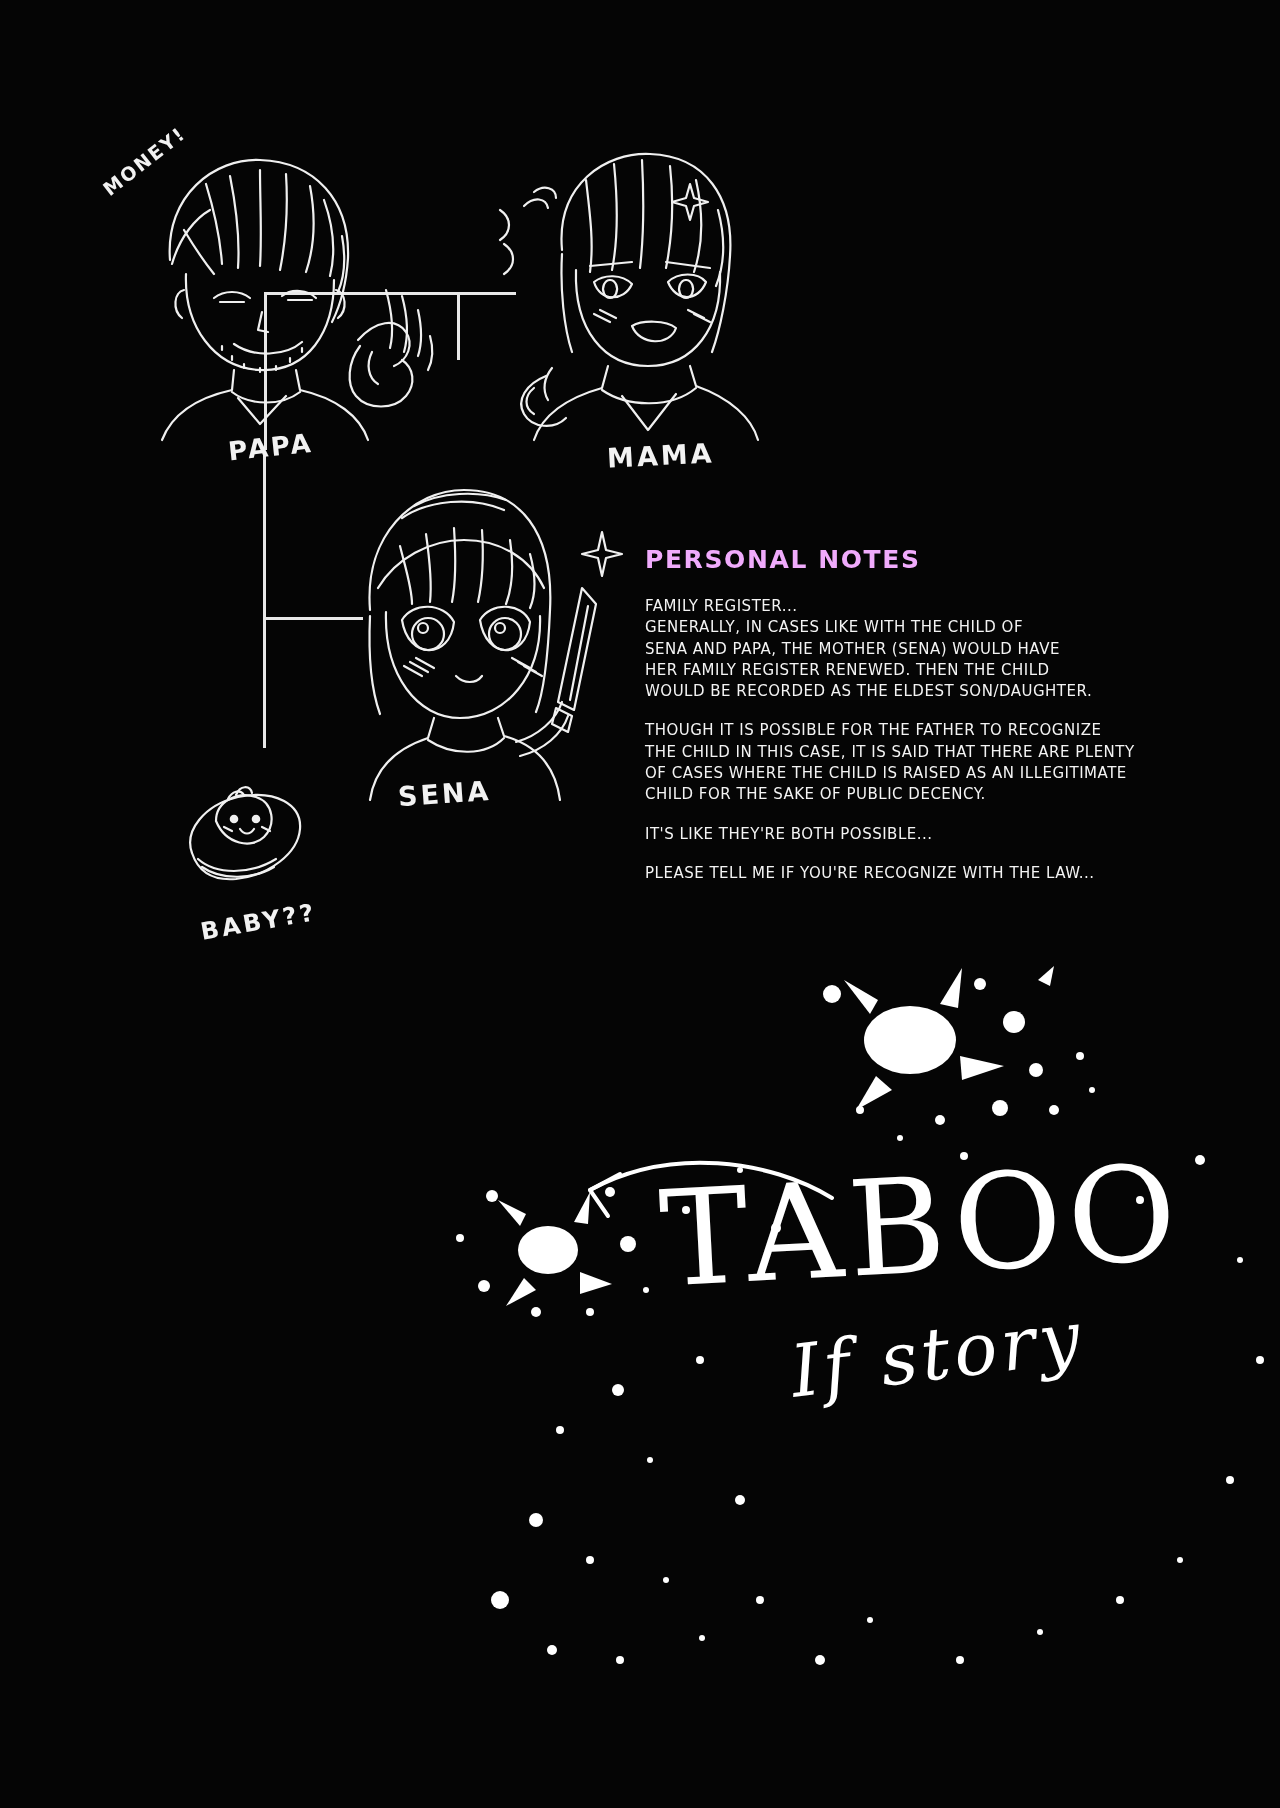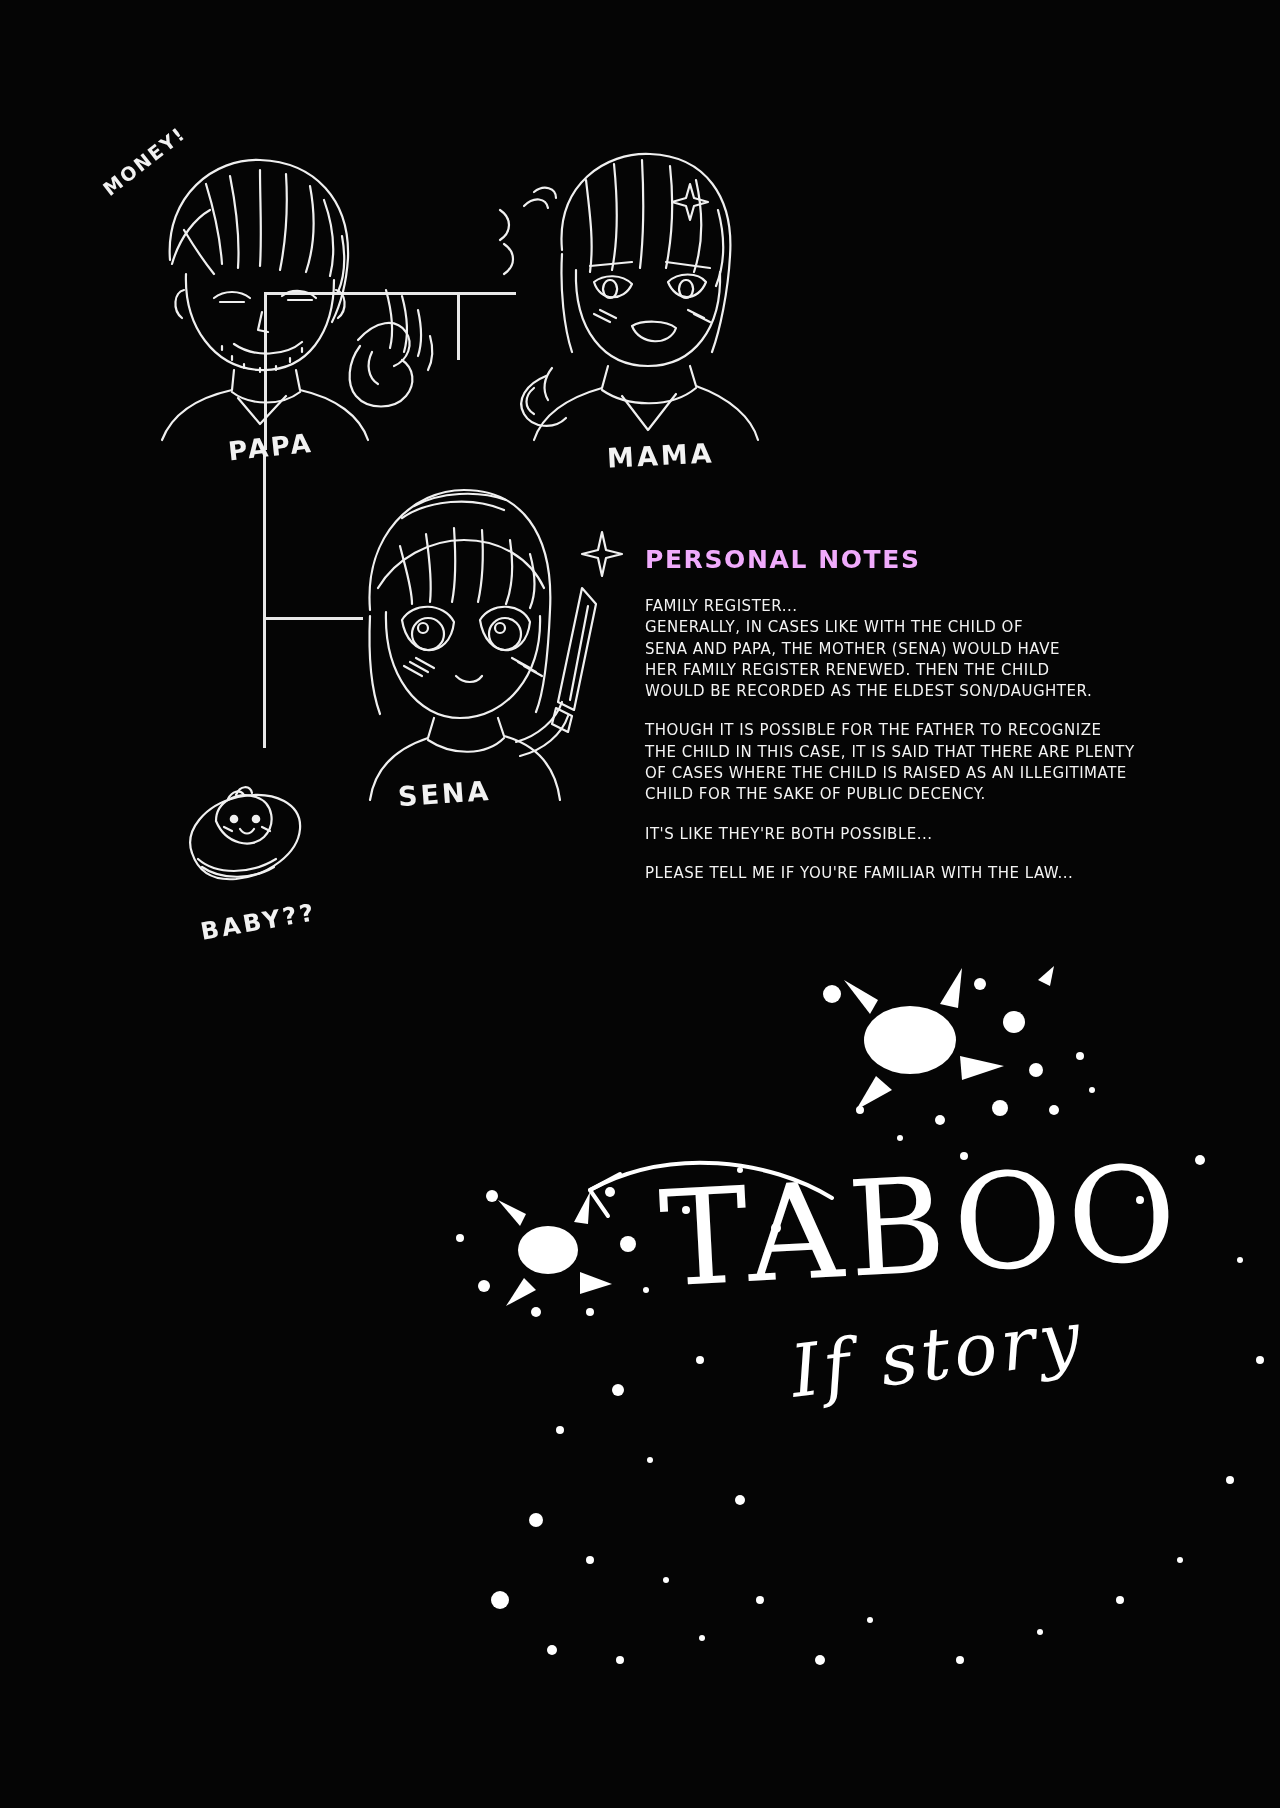--- a/index.html
+++ b/index.html
@@ -313,21 +313,21 @@
     <p class="note-para">FAMILY REGISTER...
 GENERALLY, IN CASES LIKE WITH THE CHILD OF
 SENA AND PAPA, THE MOTHER (SENA) WOULD HAVE
 HER FAMILY REGISTER RENEWED. THEN THE CHILD
 WOULD BE RECORDED AS THE ELDEST SON/DAUGHTER.</p>
     <p class="note-para">THOUGH IT IS POSSIBLE FOR THE FATHER TO RECOGNIZE
 THE CHILD IN THIS CASE, IT IS SAID THAT THERE ARE PLENTY
 OF CASES WHERE THE CHILD IS RAISED AS AN ILLEGITIMATE
 CHILD FOR THE SAKE OF PUBLIC DECENCY.</p>
     <p class="note-para">IT'S LIKE THEY'RE BOTH POSSIBLE...</p>
-    <p class="note-para">PLEASE TELL ME IF YOU'RE FAMILIAR WITH THE LAW...</p>
+    <p class="note-para">PLEASE TELL ME IF YOU'RE RECOGNIZE WITH THE LAW...</p>
   </div>
 
   <div id="art">
     <svg width="840" height="830" viewBox="0 0 840 830">
       <g class="splat">
 
         <ellipse cx="470" cy="80" rx="46" ry="34"></ellipse>
         <path d="M430 54 l-26 -34 l34 20 Z"></path>
         <path d="M500 44 l22 -36 l-4 40 Z"></path>
         <path d="M520 96 l44 10 l-42 14 Z"></path>

